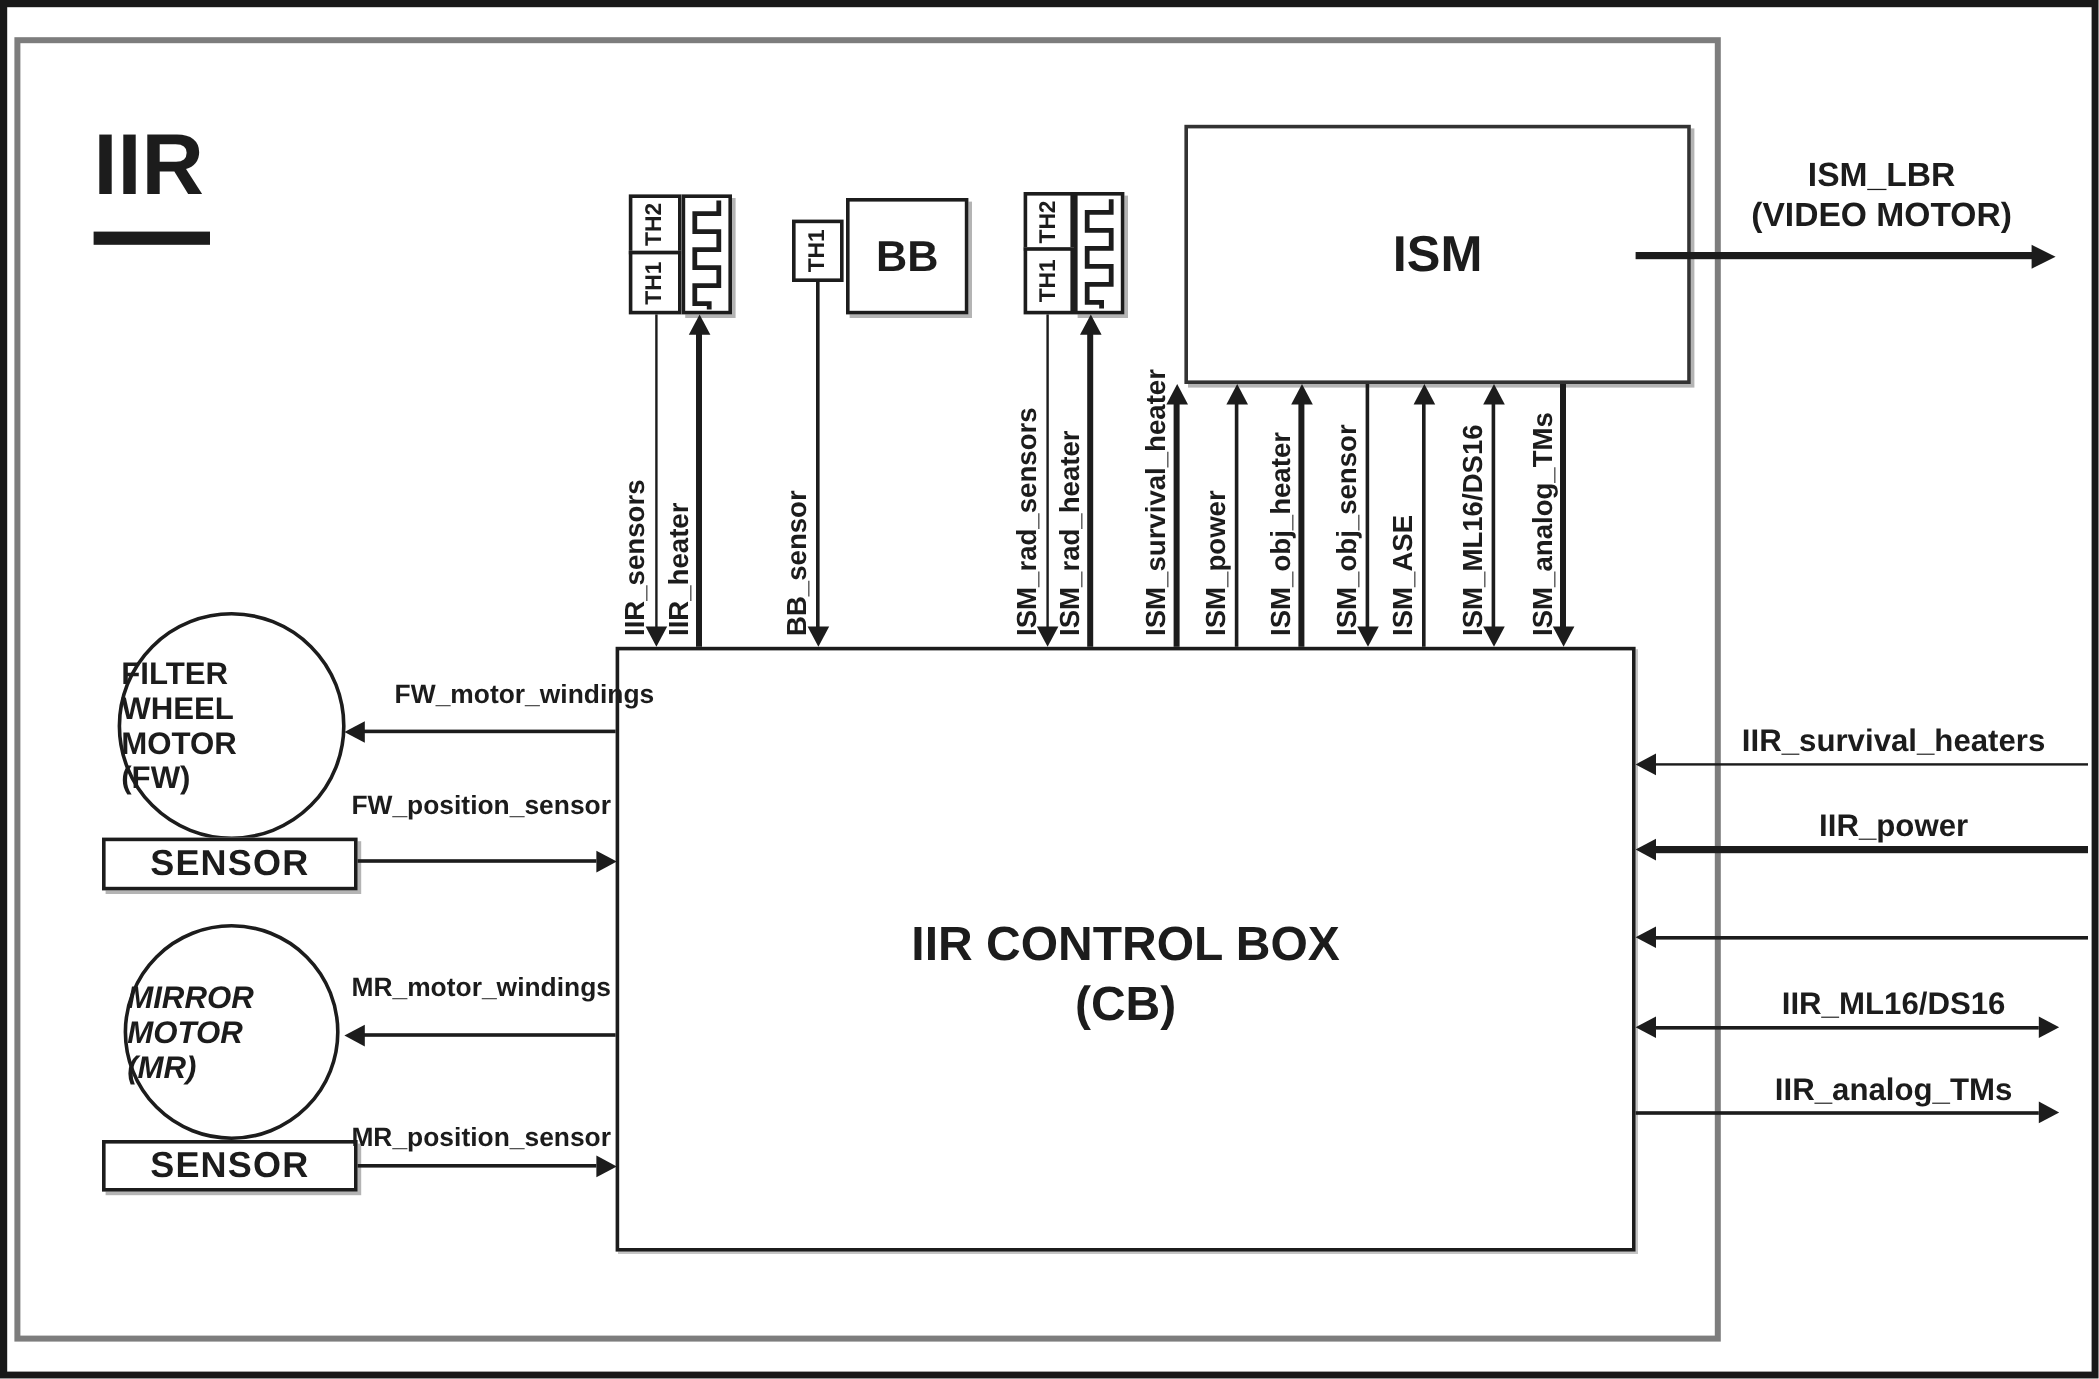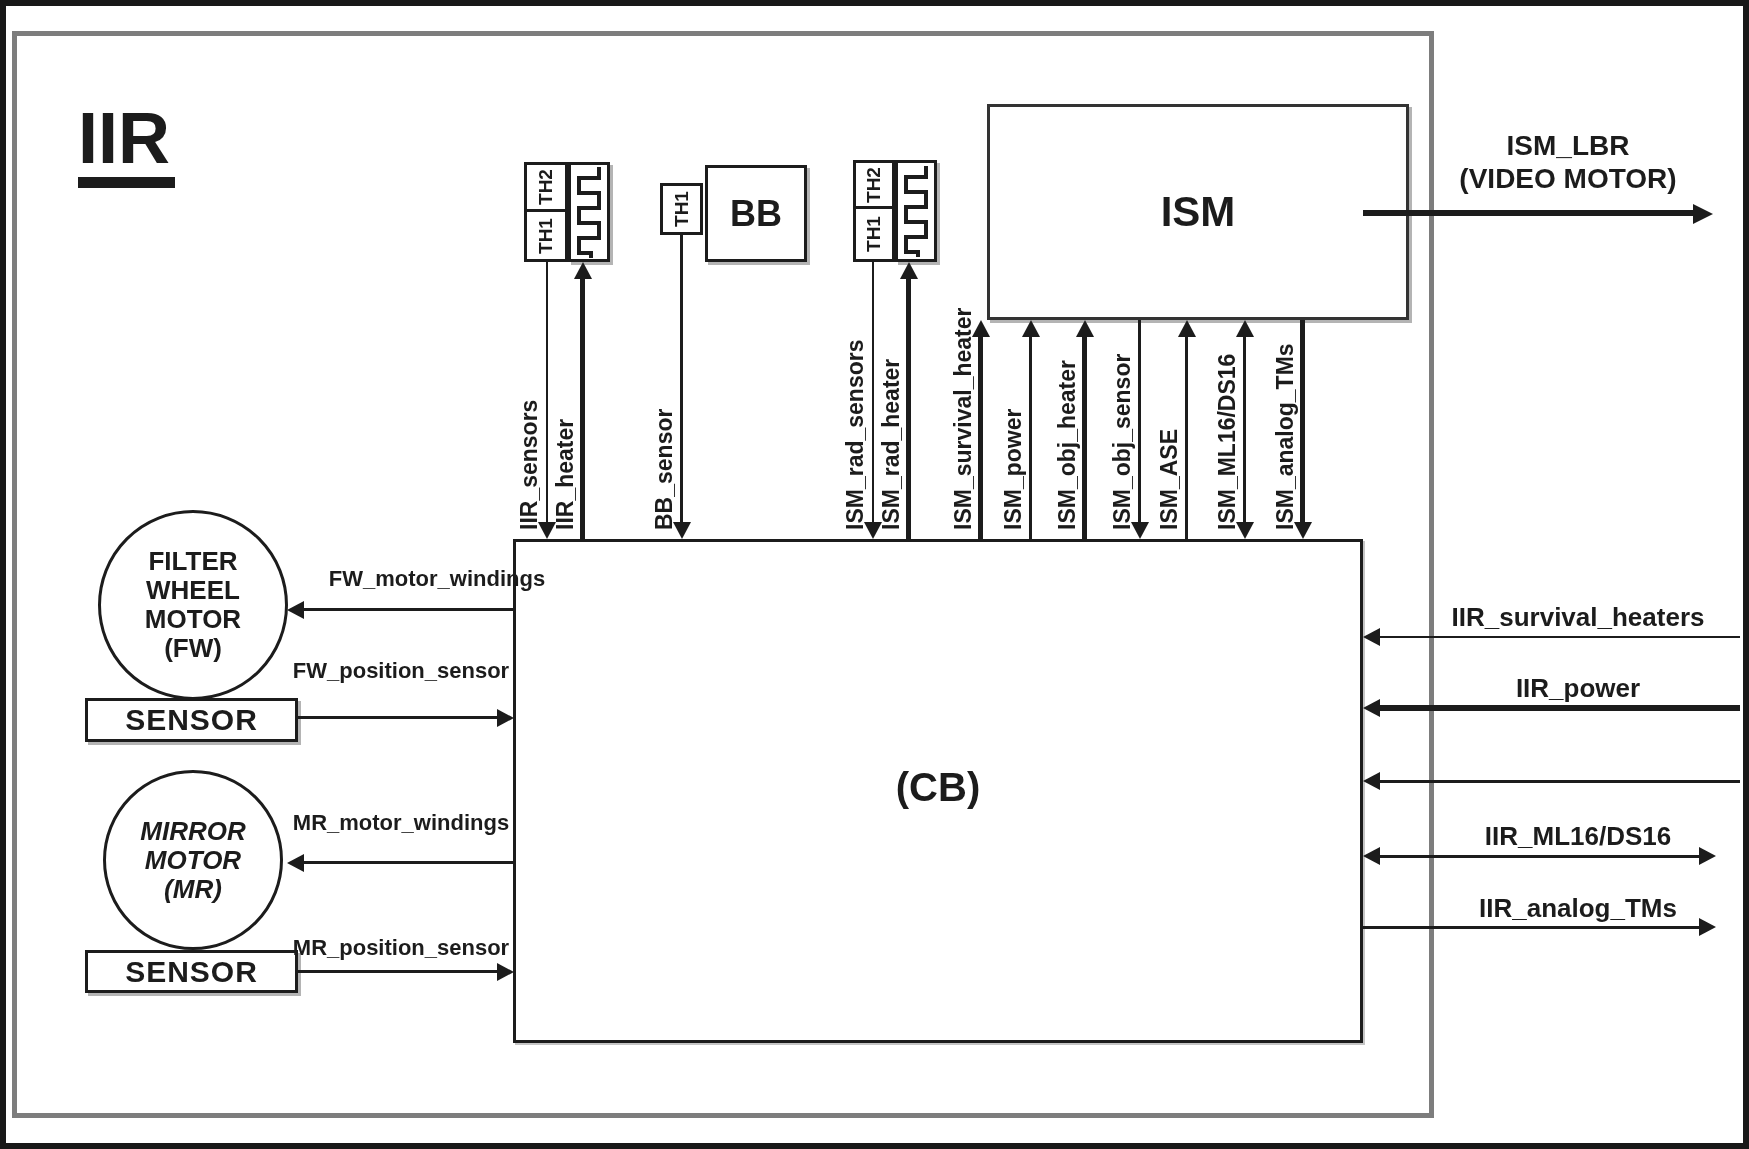--- a/index.html
+++ b/index.html
@@ -4,32 +4,32 @@
 <style>
   html,body{margin:0;padding:0;background:#fff;}
   #stage{position:relative;width:1749px;height:1149px;background:#fff;overflow:hidden;
          font-family:"Liberation Sans",sans-serif;font-weight:bold;color:#1c1c1c;}
   .abs{position:absolute;}
   .frame-outer{left:0;top:0;width:1749px;height:1149px;border:6px solid #181818;box-sizing:border-box;}
   .frame-inner{left:12px;top:31px;width:1422px;height:1087px;border:5px solid #7d7d7d;box-sizing:border-box;}
   .box{background:#fff;border:3px solid #1c1c1c;box-sizing:border-box;
        box-shadow:3px 3px 0 rgba(140,140,140,.65);display:flex;align-items:center;justify-content:center;}
   .circle{background:#fff;border:3px solid #1c1c1c;border-radius:50%;box-sizing:border-box;
-          display:flex;flex-direction:column;align-items:center;justify-content:center;text-align:center;}
+          display:flex;flex-direction:column;align-items:flex-start;justify-content:center;text-align:center;}
   .line{background:#1c1c1c;}
   .arr{width:0;height:0;}
   .arr-down{border-left:9px solid transparent;border-right:9px solid transparent;border-top:17px solid #1c1c1c;}
   .arr-up{border-left:9px solid transparent;border-right:9px solid transparent;border-bottom:17px solid #1c1c1c;}
   .arr-left{border-top:9px solid transparent;border-bottom:9px solid transparent;border-right:17px solid #1c1c1c;}
   .arr-right{border-top:9px solid transparent;border-bottom:9px solid transparent;border-left:17px solid #1c1c1c;}
   .vlabel{font-size:23px;white-space:nowrap;transform:rotate(-90deg);transform-origin:0 0;line-height:26px;}
   .hlabel{font-size:26px;white-space:nowrap;text-align:center;}
   .llabel{font-size:22px;white-space:nowrap;text-align:center;}
   .rot{transform:rotate(-90deg);white-space:nowrap;font-size:19px;}
-  .title{font-size:72px;line-height:1.0;border-bottom:11px solid #1c1c1c;padding:0 5px 3px 0;}
+  .title{font-size:72px;line-height:1.0;border-bottom:11px solid #1c1c1c;padding:0 5px 19px 0;}
   .cbline{font-size:40px;line-height:50px;text-align:center;}
   .circtext{font-size:26px;line-height:29px;}
   .sensortext{font-size:30px;letter-spacing:1px;}
 </style>
 </head>
 <body>
 
 <div id="stage">
 
   <div class="abs frame-outer"></div>
@@ -67,20 +67,21 @@
       <polyline points="28,2 28,13 8,13 8,28 28,28 28,43 8,43 8,58 28,58 28,73 8,73 8,88 20,88 20,93" fill="none" stroke="#1c1c1c" stroke-width="4"></polyline>
     </svg>
   </div>
 
   <div class="abs box" style="left:987px;top:104px;width:422px;height:216px;border-color:#333;">
     <span style="font-size:42px;">ISM</span>
   </div>
 
   <div class="abs box" style="left:513px;top:539px;width:850px;height:504px;box-shadow:2px 2px 0 rgba(140,140,140,.5);"></div>
   <div class="abs" style="left:513px;top:762px;width:850px;">
+    <div class="cbline">IIR CONTROL BOX</div>
     <div class="cbline">(CB)</div>
   </div>
 
   <div class="abs line" style="left:546px;top:262px;width:2px;height:261px;"></div>
   <div class="abs arr arr-down" style="left:538px;top:522px;"></div>
   <div class="abs vlabel" style="left:516px;top:530px;">IIR_sensors</div>
 
   <div class="abs line" style="left:580px;top:278px;width:5px;height:261px;"></div>
   <div class="abs arr arr-up" style="left:574px;top:262px;"></div>
   <div class="abs vlabel" style="left:552px;top:530px;">IIR_heater</div>

